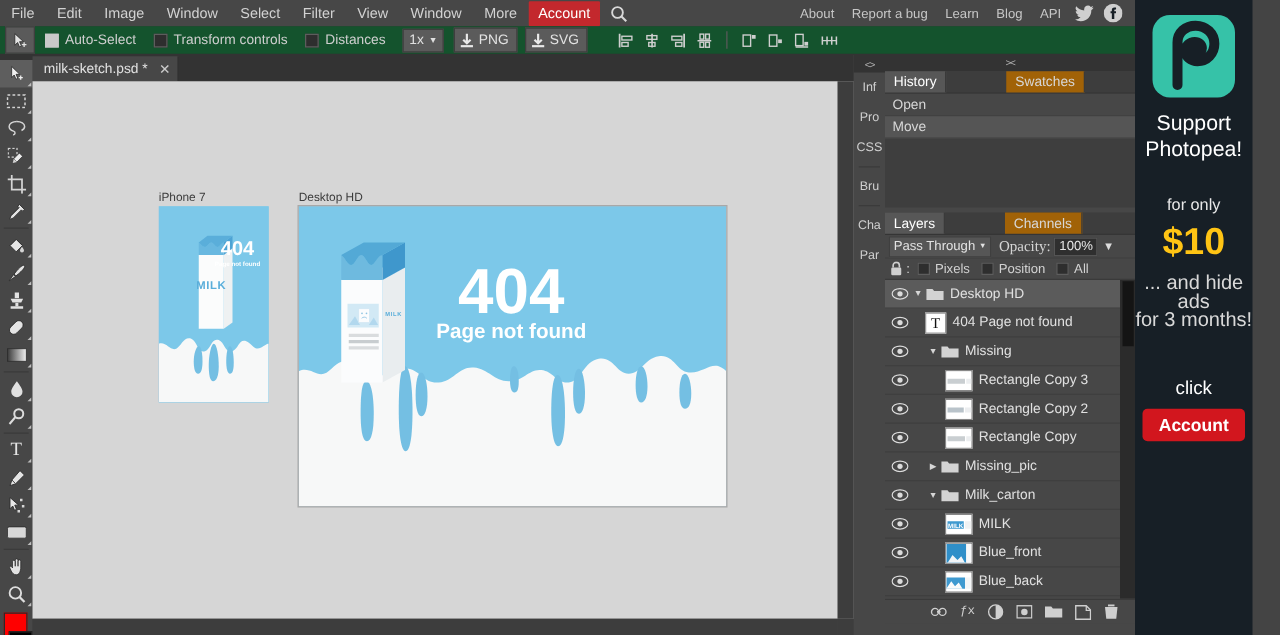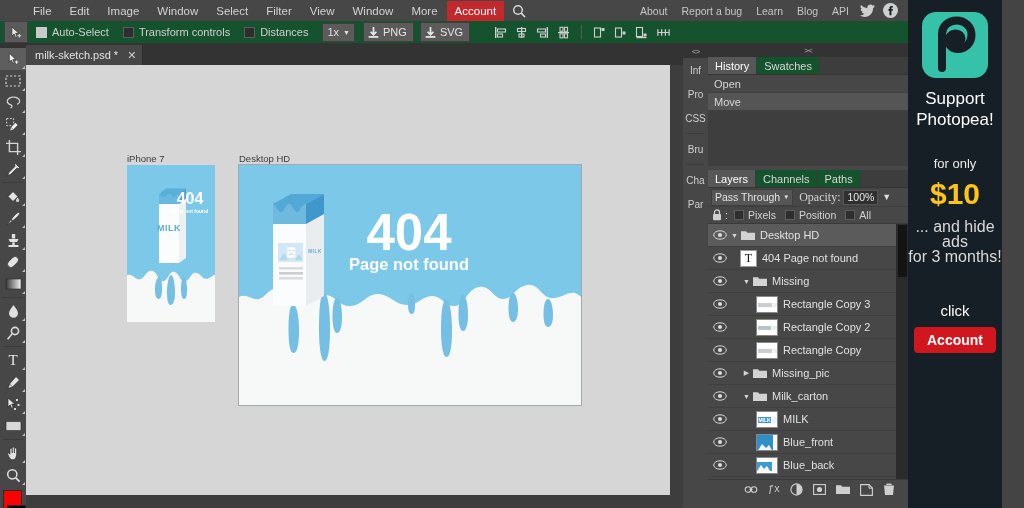--- a/index.html
+++ b/index.html
@@ -18,21 +18,21 @@
     user-select: none;
   }
 
   
   .menubar {
     position: absolute; top: 0; left: 0; width: 908px; height: 21px;
     background: #474747;
     display: flex; align-items: center;
     border-bottom: 1px solid #383838;
   }
-  .menu-left { display: flex; align-items: center; padding-left: 24px; }
+  .menu-left { display: flex; align-items: center; padding-left: 0; }
   .menu-item {
     padding: 3px 9px; font-size: 11.5px; color: #d2d2d2; cursor: default;
     line-height: 14px; border-radius: 1px;
   }
   .menu-item.accent { background: #c3282d; color: #fff; padding: 3px 8px; }
   .menu-search { padding: 0 6px 0 8px; display: flex; align-items: center; }
   .menu-right {
     margin-left: auto; display: flex; align-items: center; padding-right: 6px;
   }
   .menu-right .menu-item { font-size: 10.5px; color: #c6c6c6; padding: 3px 7px; }
@@ -160,24 +160,25 @@
     position: absolute; top: 44px; left: 708px; width: 200px; height: 464px;
     background: #474747;
   }
   .panel-grip {
     height: 13px; background: #333; display: flex; align-items: center;
     justify-content: center; color: #b6b6b6; font-size: 8px; letter-spacing: -1px;
   }
   .tabrow {
     height: 17px; background: #3d3d3d; display: flex; align-items: stretch;
     border-bottom: 1px solid #353535;
+    gap: 48px;
   }
   .ptab {
     padding: 0 7px; display: flex; align-items: center; font-size: 11px;
-    color: #d7d7d7; background: #14532d; border-right: 1px solid #3a3a3a;
+    color: #d7d7d7; background: #a16207; border-right: 1px solid #3a3a3a;
     cursor: default;
   }
   .ptab.active { background: #575757; color: #fff; }
 
   .hist-body { height: 91px; background: #3e3e3e; position: relative; }
   .hist-item {
     height: 17px; display: flex; align-items: center; padding-left: 6px;
     font-size: 11px; color: #d7d7d7; background: #474747;
     border-bottom: 1px solid #414141; cursor: default;
   }

